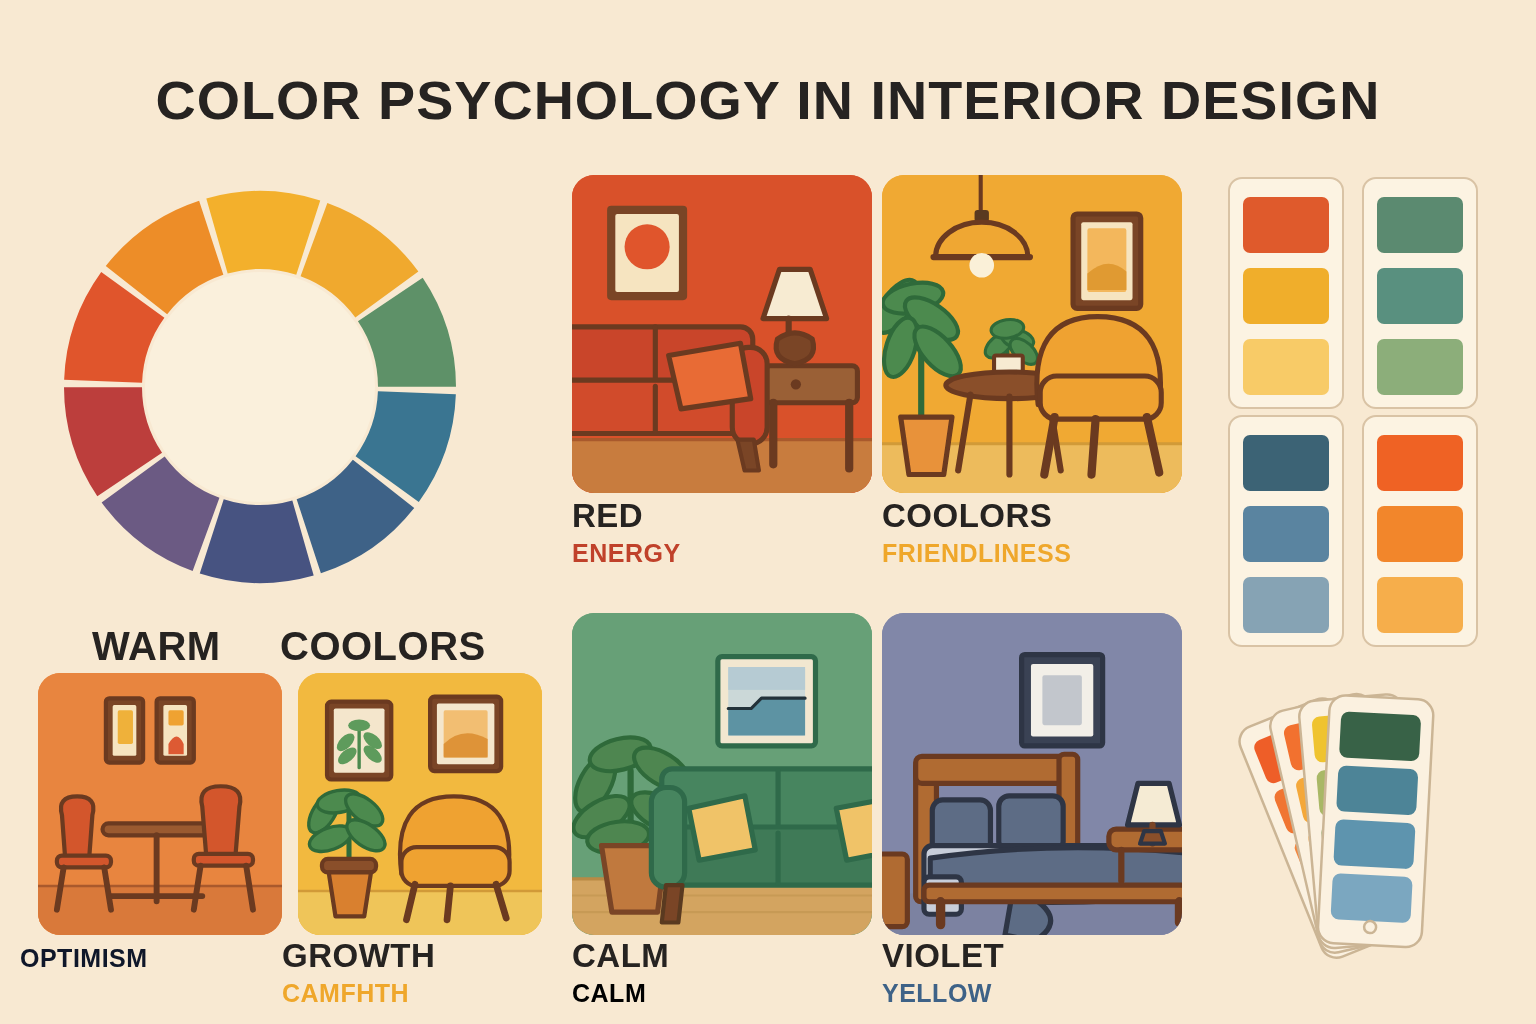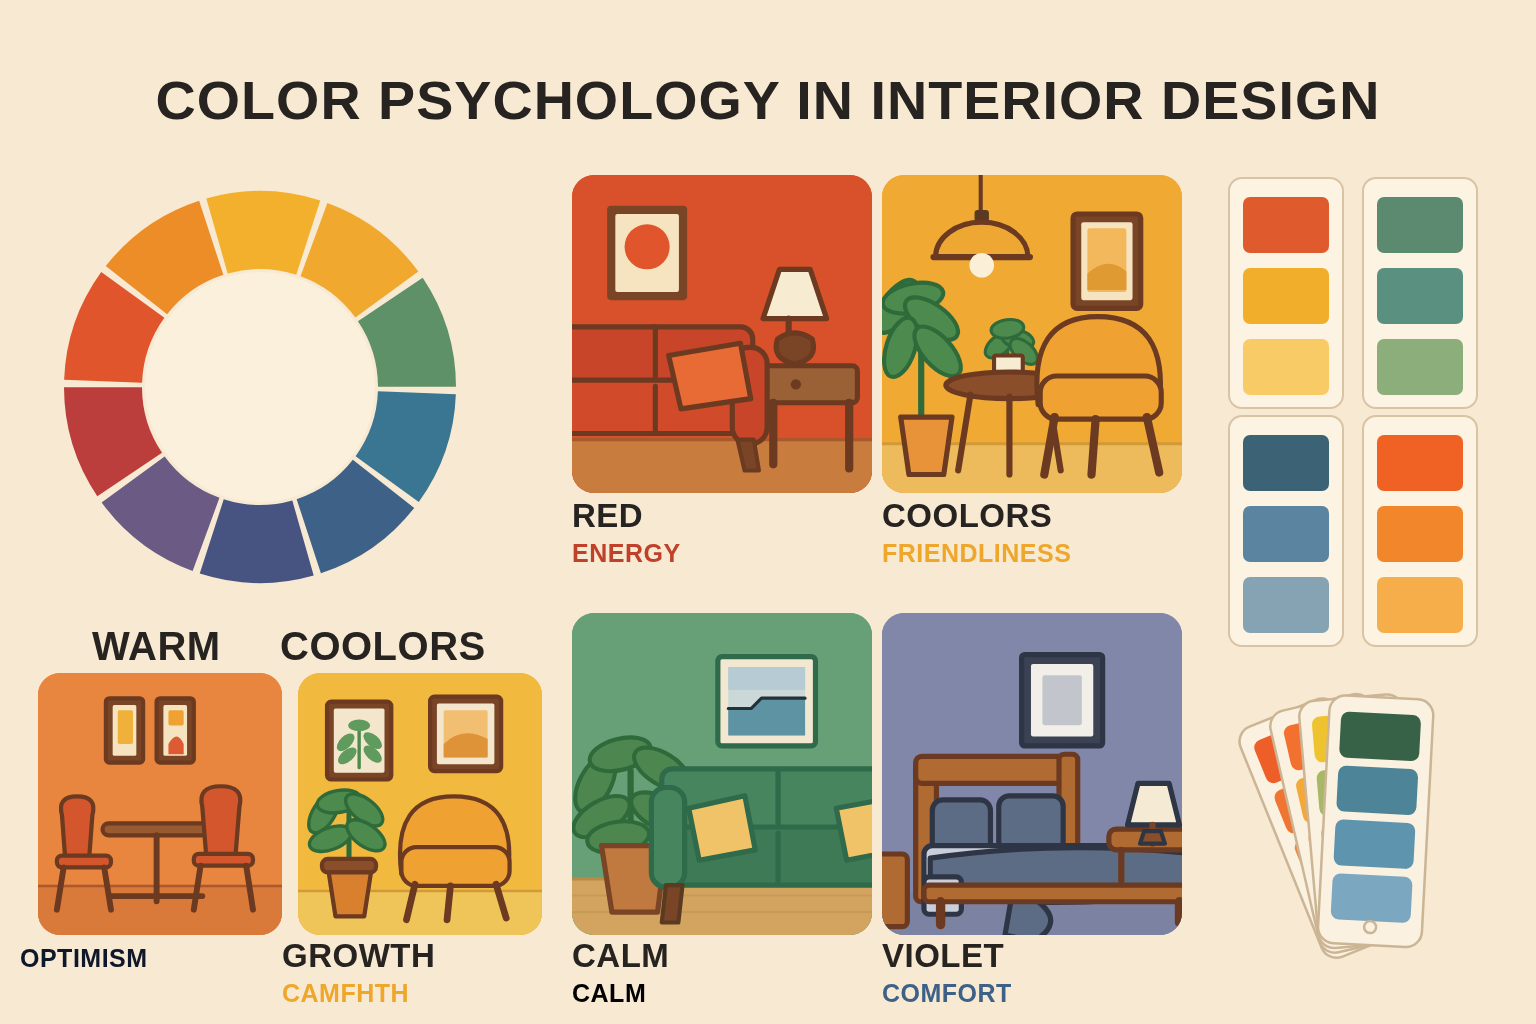--- a/index.html
+++ b/index.html
@@ -306,21 +306,21 @@
           <path d="M62 278 V300 M292 278 V298" fill="none" stroke="#6B3A20" stroke-width="9" stroke-linejoin="round" stroke-linecap="round"></path>
           <rect x="-12" y="232" width="42" height="70" fill="#B06B32" rx="5" stroke="#6B3A20" stroke-width="5"></rect>
           <rect x="224" y="208" width="86" height="20" fill="#B06B32" rx="7" stroke="#6B3A20" stroke-width="5"></rect>
           <path d="M236 228 V258 M300 228 V256" fill="none" stroke="#6B3A20" stroke-width="6" stroke-linejoin="round" stroke-linecap="round"></path>
           <path d="M242 204 L292 204 L282 164 L252 164 Z" fill="#F5EBD4" stroke="#2E3545" stroke-width="5" stroke-linejoin="round" stroke-linecap="round"></path>
           <path d="M266 204 V222" fill="none" stroke="#7A4526" stroke-width="6" stroke-linejoin="round" stroke-linecap="round"></path>
           <path d="M254 222 h24 l-4 -12 h-16 Z" fill="#8A4F2A" stroke="#2E3545" stroke-width="4" stroke-linejoin="round" stroke-linecap="round"></path>
         </svg></div>
       <div class="room-caption" style="left: 882px; top: 912px; width: 300px;">
         <div class="room-name">VIOLET</div>
-        <div class="room-mood" style="color: rgb(62, 98, 135);">COMFORT</div>
+        <div class="room-mood" style="color: rgb(62, 98, 135);">YELLOW</div>
       </div>
     </div>
 
   <div id="palettes-layer">
       <div class="palette-card" style="left: 1228px; top: 150px; width: 116px; height: 232px;">
         <div class="sw" style="background: rgb(223, 90, 44); top: 18px; height: 56px;"></div>
         <div class="sw" style="background: rgb(240, 174, 43); top: 89px; height: 56px;"></div>
         <div class="sw" style="background: rgb(248, 203, 103); top: 160px; height: 56px;"></div>
       </div>
       <div class="palette-card" style="left: 1362px; top: 150px; width: 116px; height: 232px;">

